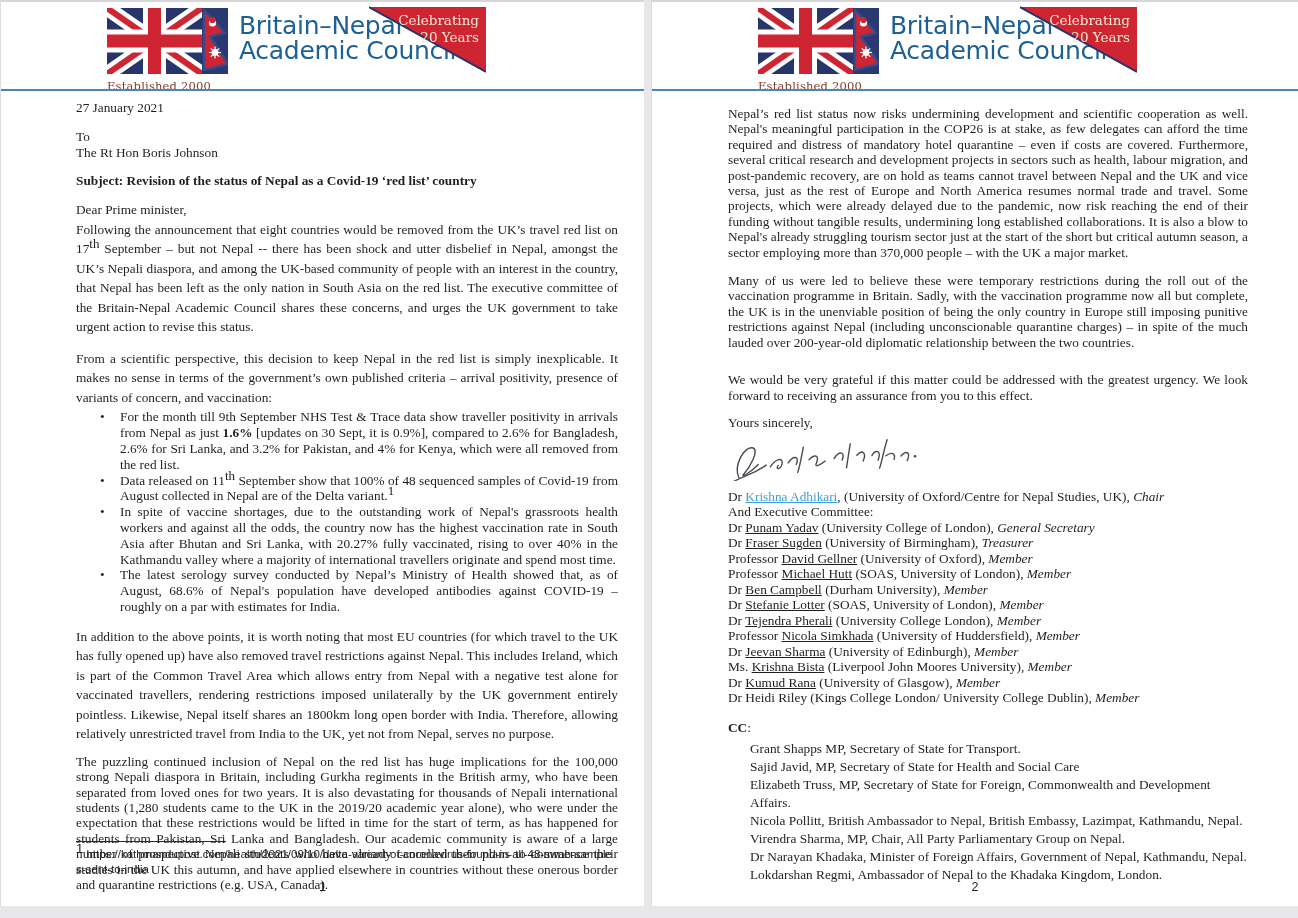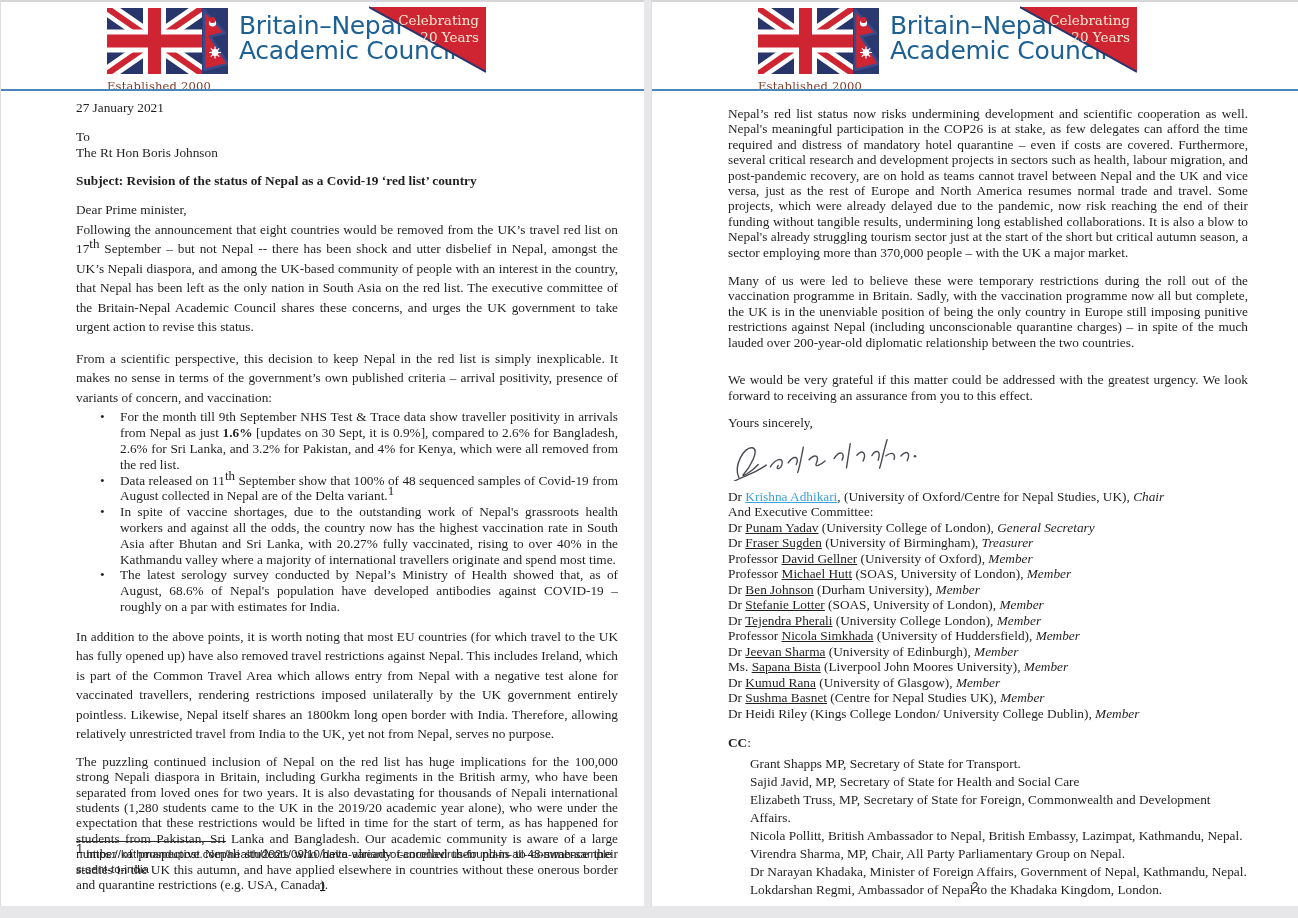--- a/index.html
+++ b/index.html
@@ -187,28 +187,27 @@
         </g>
       </svg>
 
       <div class="sigblock" style="margin-top:0;">
           <div class="sig-line"><span>Dr </span><a class="u lnk" href="#">Krishna Adhikari</a><span>, (University of Oxford/Centre for Nepal Studies, UK), </span><span class="i">Chair</span></div>
           <div class="sig-line"><span>And Executive Committee:</span></div>
           <div class="sig-line"><span>Dr </span><span class="u">Punam Yadav</span><span> (University College of London), </span><span class="i">General Secretary</span></div>
           <div class="sig-line"><span>Dr </span><span class="u">Fraser Sugden</span><span> (University of Birmingham), </span><span class="i">Treasurer</span></div>
           <div class="sig-line"><span>Professor </span><span class="u">David Gellner</span><span> (University of Oxford), </span><span class="i">Member</span></div>
           <div class="sig-line"><span>Professor </span><span class="u">Michael Hutt</span><span> (SOAS, University of London), </span><span class="i">Member</span></div>
-          <div class="sig-line"><span>Dr </span><span class="u">Ben Johnson</span><span> (Durham University), </span><span class="i">Member</span></div>
+          <div class="sig-line"><span>Dr </span><span class="u">Ben Campbell</span><span> (Durham University), </span><span class="i">Member</span></div>
           <div class="sig-line"><span>Dr </span><span class="u">Stefanie Lotter</span><span> (SOAS, University of London), </span><span class="i">Member</span></div>
           <div class="sig-line"><span>Dr </span><span class="u">Tejendra Pherali</span><span> (University College London), </span><span class="i">Member</span></div>
           <div class="sig-line"><span>Professor </span><span class="u">Nicola Simkhada</span><span> (University of Huddersfield), </span><span class="i">Member</span></div>
           <div class="sig-line"><span>Dr </span><span class="u">Jeevan Sharma</span><span> (University of Edinburgh), </span><span class="i">Member</span></div>
-          <div class="sig-line"><span>Ms. </span><span class="u">Sapana Bista</span><span> (Liverpool John Moores University), </span><span class="i">Member</span></div>
+          <div class="sig-line"><span>Ms. </span><span class="u">Krishna Bista</span><span> (Liverpool John Moores University), </span><span class="i">Member</span></div>
           <div class="sig-line"><span>Dr </span><span class="u">Kumud Rana</span><span> (University of Glasgow), </span><span class="i">Member</span></div>
-          <div class="sig-line"><span>Dr </span><span class="u">Sushma Basnet</span><span> (Centre for Nepal Studies UK), </span><span class="i">Member</span></div>
           <div class="sig-line"><span>Dr Heidi Riley (Kings College London/ University College Dublin), </span><span class="i">Member</span></div>
         </div>
 
       <div class="cc-wrap">
         <div class="line"><span class="b">CC</span><span>:</span></div>
         <div class="cc-list">
             <div class="cc-line">Grant Shapps MP, Secretary of State for Transport.</div>
             <div class="cc-line">Sajid Javid, MP, Secretary of State for Health and Social Care</div>
             <div class="cc-line">Elizabeth Truss, MP, Secretary of State for Foreign, Commonwealth and Development Affairs.</div>
             <div class="cc-line">Nicola Pollitt, British Ambassador to Nepal, British Embassy, Lazimpat, Kathmandu, Nepal.</div>

